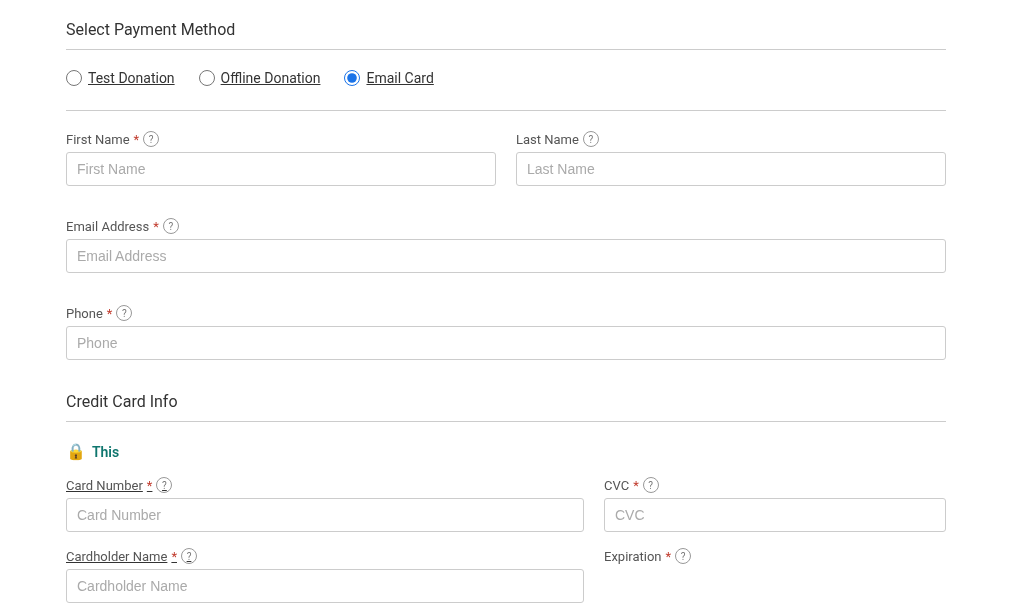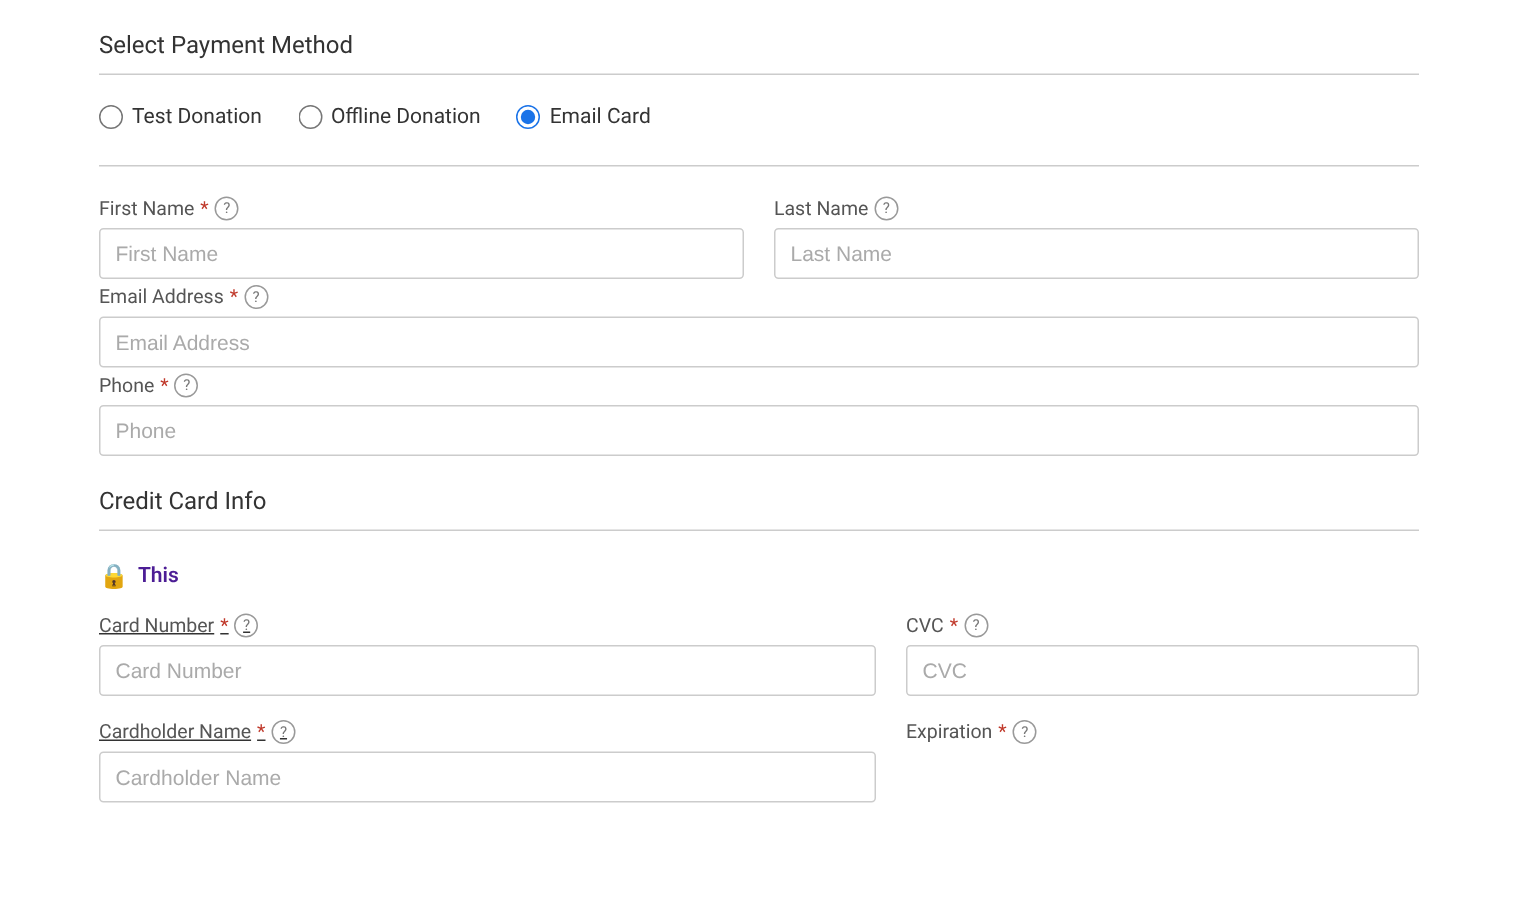--- a/index.html
+++ b/index.html
@@ -32,20 +32,21 @@
       border: none;
       border-top: 1px solid #ccc;
       margin-bottom: 20px;
     }
 
     .payment-methods {
       display: flex;
       gap: 24px;
       margin-bottom: 24px;
       align-items: center;
+      text-decoration: underline;
     }
 
     .radio-label {
       display: flex;
       align-items: center;
       gap: 6px;
       cursor: pointer;
       font-size: 14px;
       color: #333;
     }
@@ -57,21 +58,21 @@
       cursor: pointer;
     }
 
     .personal-info-section {
       margin-bottom: 20px;
     }
 
     .form-row {
       display: flex;
       gap: 20px;
-      margin-bottom: 4px;
+      margin-bottom: 32px;
     }
 
     .form-group {
       flex: 1;
       display: flex;
       flex-direction: column;
     }
 
     .form-group.full-width {
       flex: 1 1 100%;
@@ -129,21 +130,21 @@
       gap: 6px;
       margin-bottom: 16px;
       font-size: 14px;
     }
 
     .ssl-notice .lock-icon {
       font-size: 16px;
     }
 
     .ssl-notice .ssl-text-highlight {
-      color: #4c1d95;
+      color: #0f766e;
       font-weight: 600;
     }
 
     .ssl-notice .ssl-text-normal {
       color: #333;
     }
 
     .cc-row {
       display: flex;
       gap: 20px;

